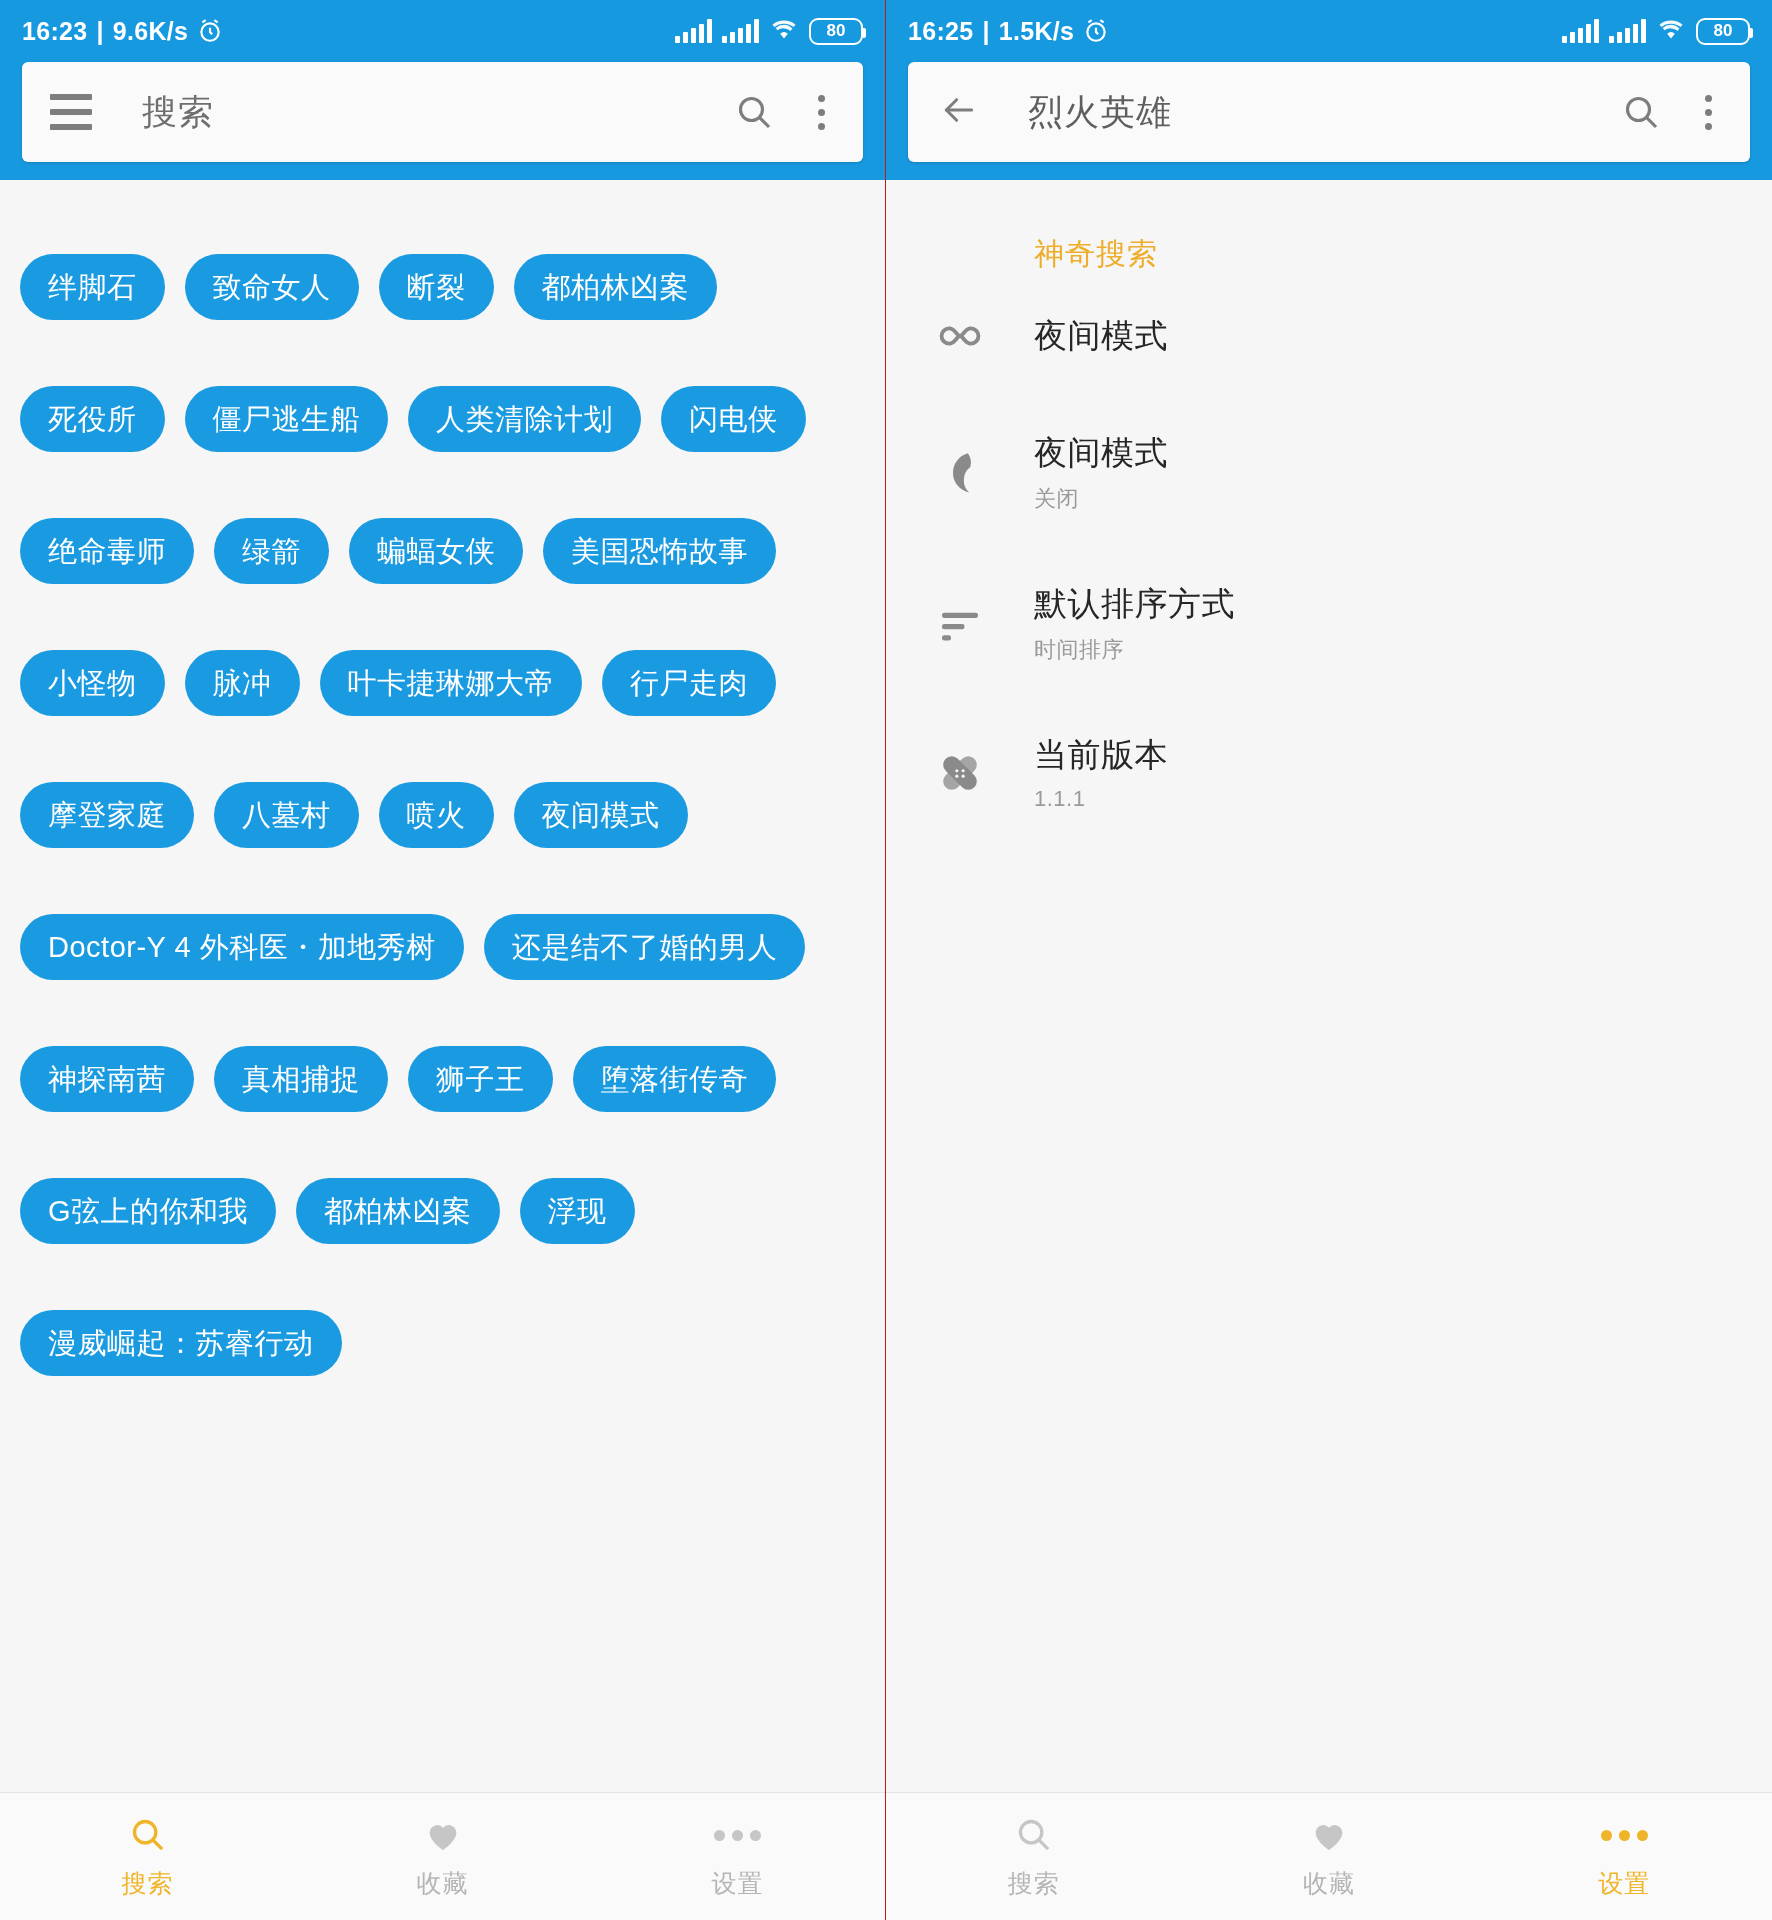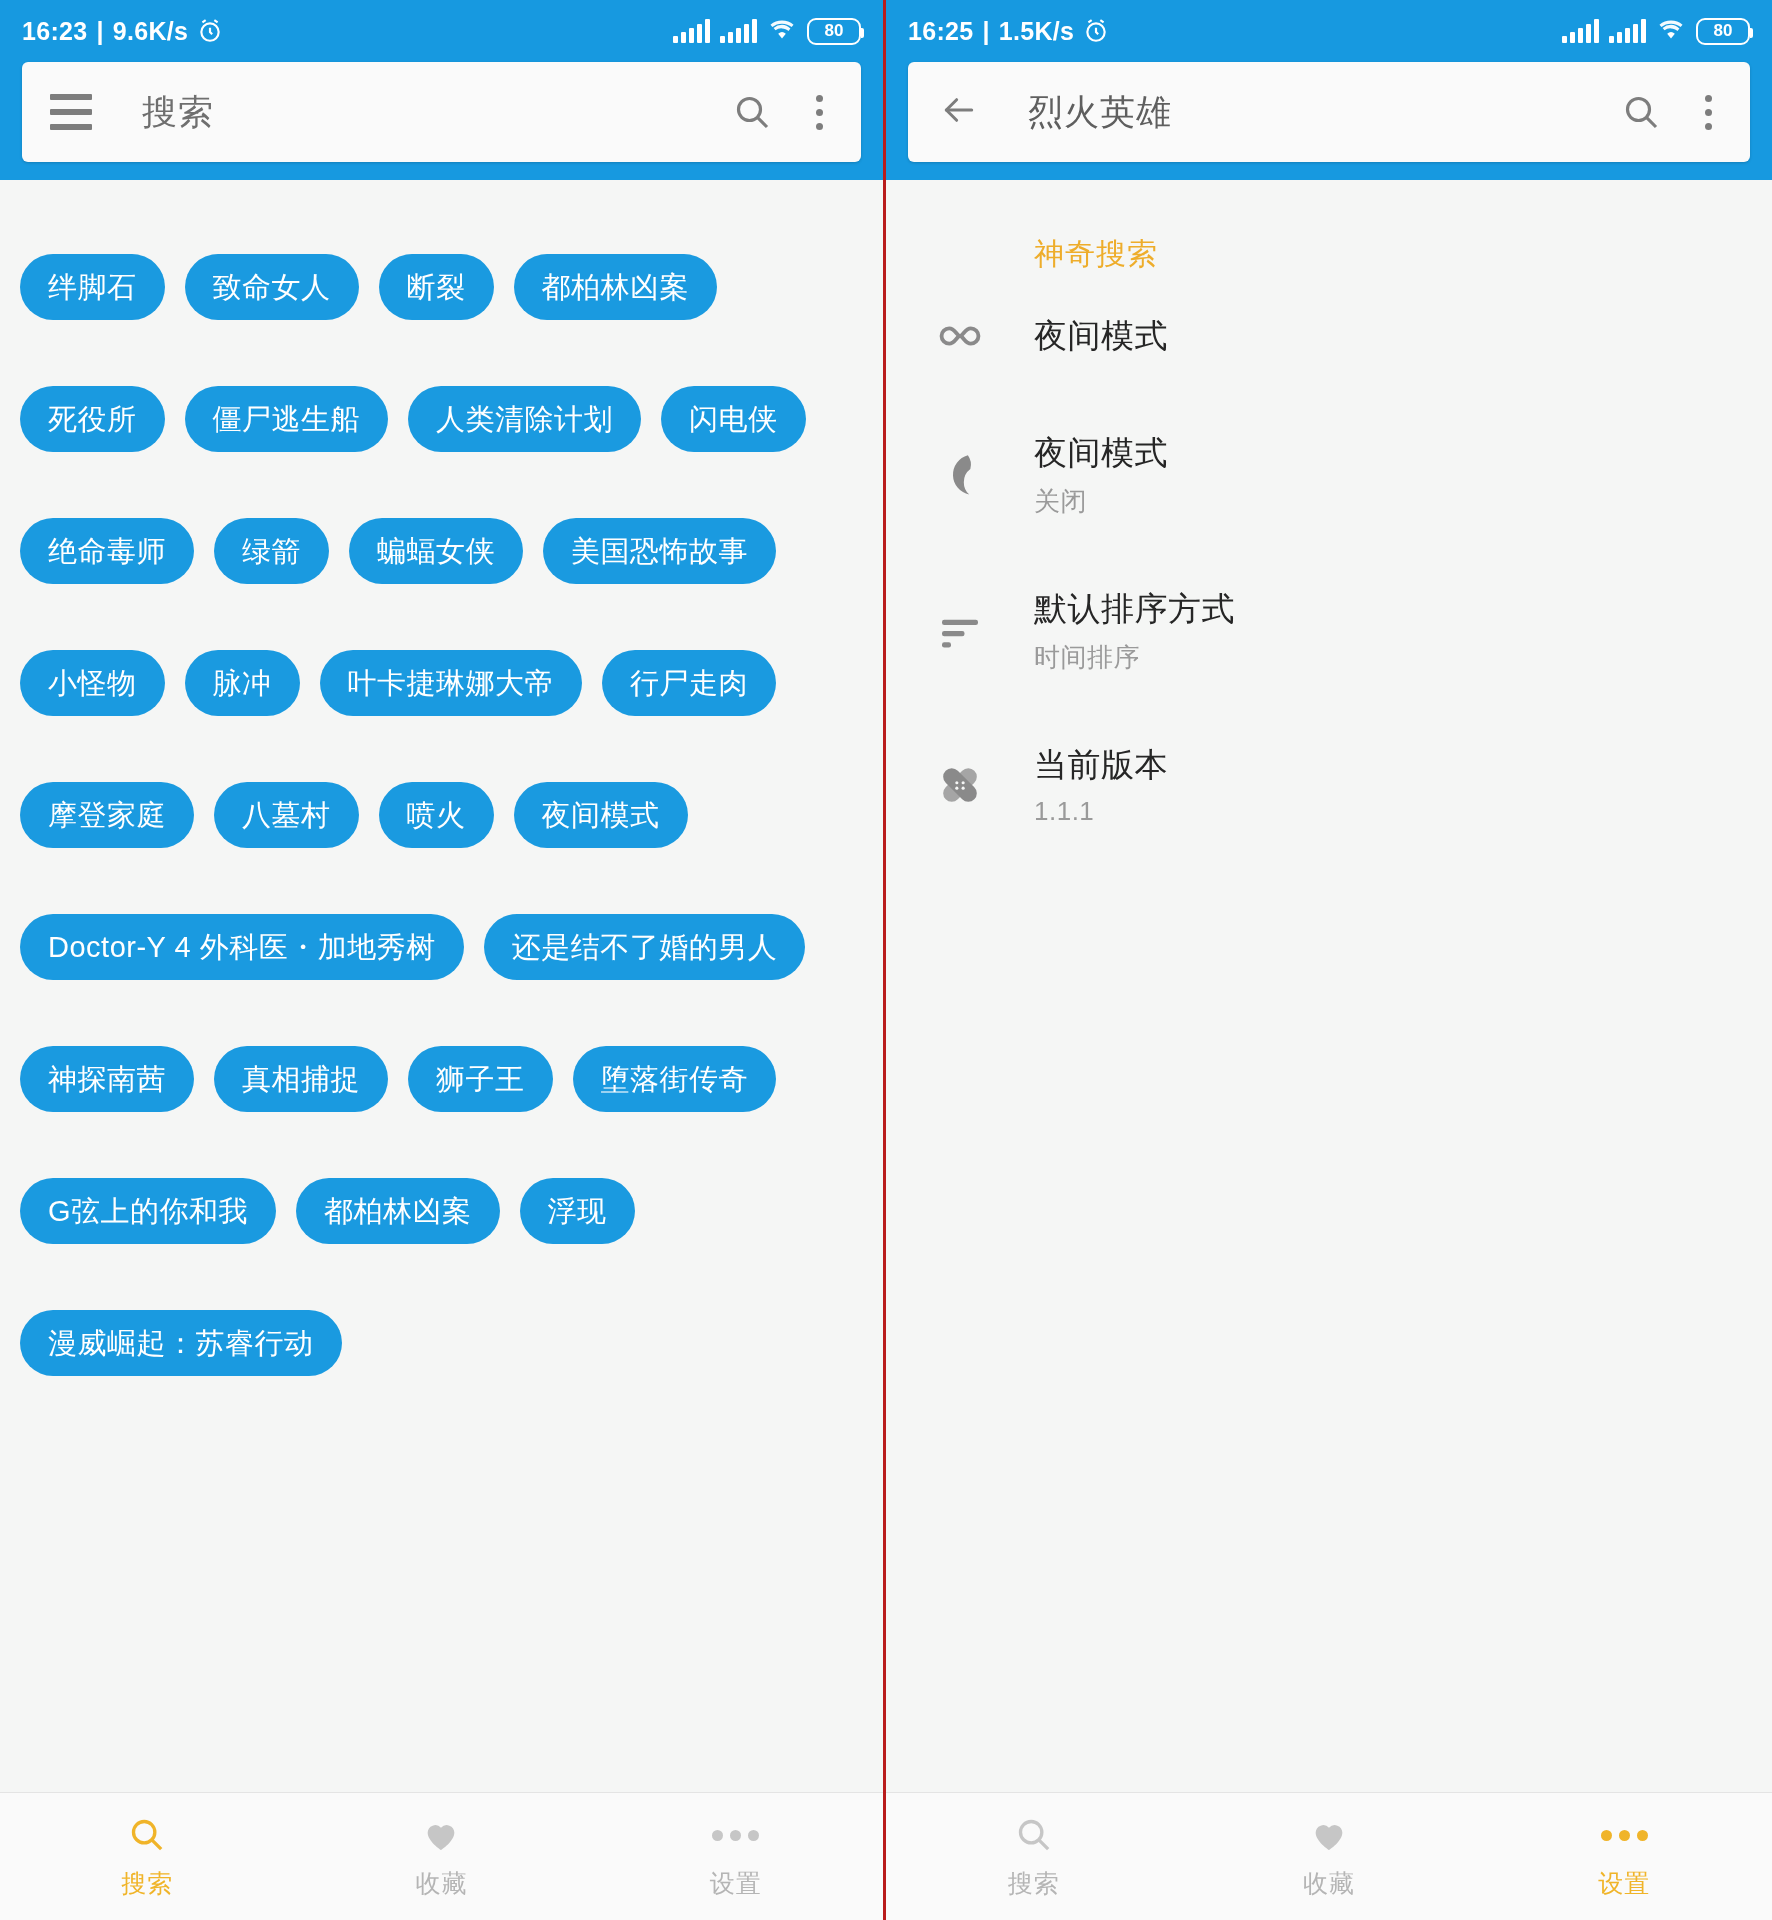--- a/index.html
+++ b/index.html
@@ -4,21 +4,21 @@
 <style>
   * { box-sizing: border-box; margin: 0; padding: 0; }
   html, body {
     width: 1772px; height: 1920px;
     font-family: "Liberation Sans", "DejaVu Sans", sans-serif;
     background: #f5f6f5;
     overflow: hidden;
   }
   .screens { display: flex; width: 1772px; height: 1920px; }
   .screen { width: 886px; height: 1920px; position: relative; background: #f5f6f5; display: flex; flex-direction: column; }
-  .screen.left { border-right: 3px solid #b91c1c; justify-content: flex-end; }
+  .screen.left { border-right: 1px solid #b91c1c; justify-content: flex-end; }
 
   
   .statusbar {
     height: 62px; background: #1799e0; color: #ffffff;
     display: flex; align-items: center; justify-content: space-between;
     padding: 0 22px; flex: 0 0 62px;
   }
   .status-left { display: flex; align-items: center; gap: 9px; font-size: 25px; font-weight: bold; letter-spacing: .3px; }
   .status-right { display: flex; align-items: center; gap: 10px; }
   .alarm-icon svg { display: block; }
@@ -63,21 +63,21 @@
   
   .settings-area { flex: 1; padding: 36px 4px 0 0; }
   .section-title { color: #eead2b; font-size: 30px; padding: 18px 0 0 148px; letter-spacing: 1px; }
   .setting-row {
     display: flex; align-items: center; gap: 0;
     padding: 34px 40px 34px 0; cursor: pointer;
   }
   .setting-icon { width: 148px; display:flex; align-items:center; justify-content:center; flex: 0 0 148px; }
   .setting-text { display:flex; flex-direction: column; gap: 8px; }
   .setting-title { font-size: 33px; color: #262626; letter-spacing: .5px; }
-  .setting-sub { font-size: 26px; color: #9a9a9a; letter-spacing: .5px; }
+  .setting-sub { font-size: 22px; color: #9a9a9a; letter-spacing: .5px; }
 
   
   .bottomnav {
     height: 128px; background: #fafafa; border-top: 1px solid #e4e4e4;
     display: flex; flex: 0 0 128px;
   }
   .nav-item {
     flex: 1; display:flex; flex-direction: column; align-items: center; justify-content: center;
     gap: 10px; cursor: pointer;
   }

